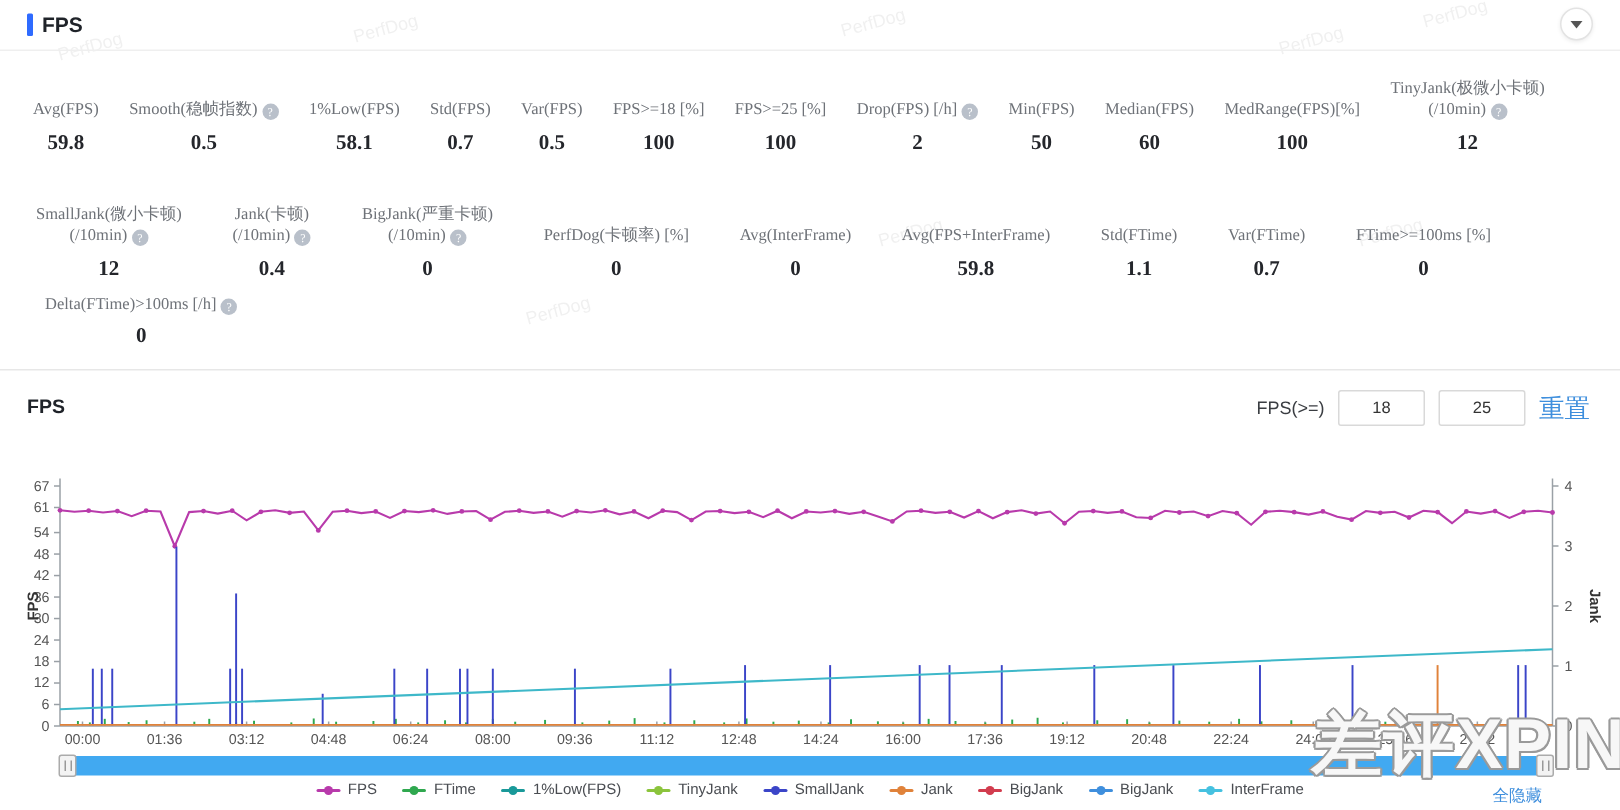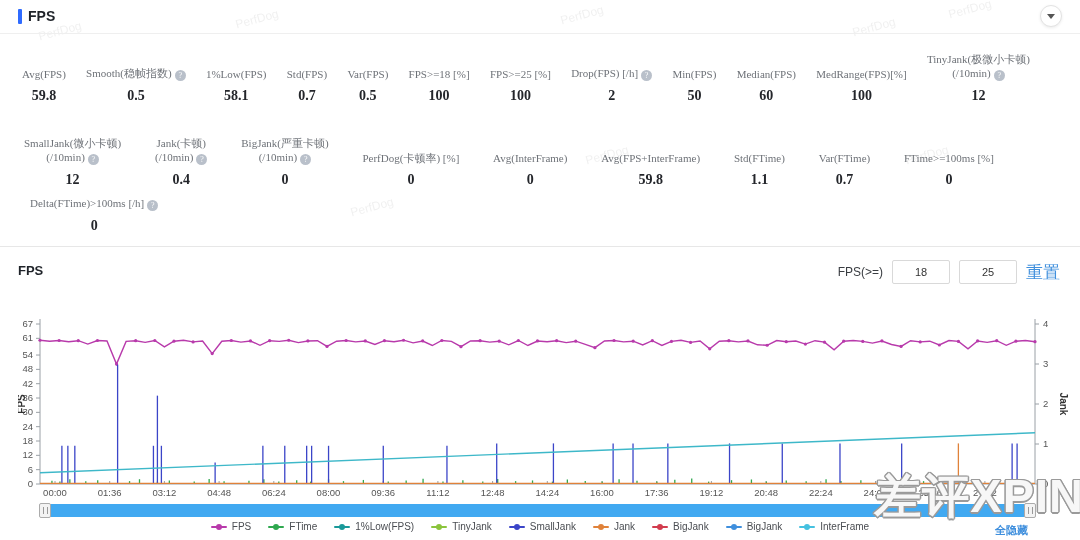--- a/index.html
+++ b/index.html
@@ -40,21 +40,21 @@
   .handle{position:absolute;top:-1px;width:12px;height:15px;background:#f3f3f3;border:1px solid #ababab;
         border-radius:2px;box-sizing:border-box;display:flex;align-items:center;justify-content:center;cursor:ew-resize;}
   .handle.left{left:-1px;} .handle.right{right:-1px;}
   .handle::before{content:"";width:3px;height:7px;border-left:1px solid #999;border-right:1px solid #999;}
   .legend{position:absolute;left:0;right:0;top:521px;display:flex;justify-content:center;gap:17px;align-items:center;}
   .legend-item{display:flex;align-items:center;gap:5px;cursor:pointer;}
   .lg-marker{position:relative;width:16px;height:8px;}
   .lg-marker .ln{position:absolute;left:0;top:3px;width:16px;height:2px;border-radius:1px;}
   .lg-marker .dt{position:absolute;left:5px;top:1px;width:6px;height:6px;border-radius:50%;}
   .lg-label{font-size:10px;color:#4a4d52;}
-  .hideall{position:absolute;right:52px;top:523px;font-size:11px;font-weight:bold;}
+  .hideall{position:absolute;right:52px;top:523px;font-size:11px;}
   
   .wm{position:absolute;font-size:12px;color:rgba(60,60,60,.08);transform:rotate(-15deg);white-space:nowrap;}
   .big-wm{position:absolute;right:-4px;bottom:12px;font-size:47px;font-weight:800;letter-spacing:1px;
         color:rgba(255,255,255,.92);z-index:40;
         text-shadow:-1.5px 0 #9a9a9a,1.5px 0 #9a9a9a,0 -1.5px #9a9a9a,0 1.5px #9a9a9a,
                     -1px -1px #9a9a9a,1px 1px #9a9a9a,-1px 1px #9a9a9a,1px -1px #9a9a9a;}
 </style>
 </head>
 <body>
 

